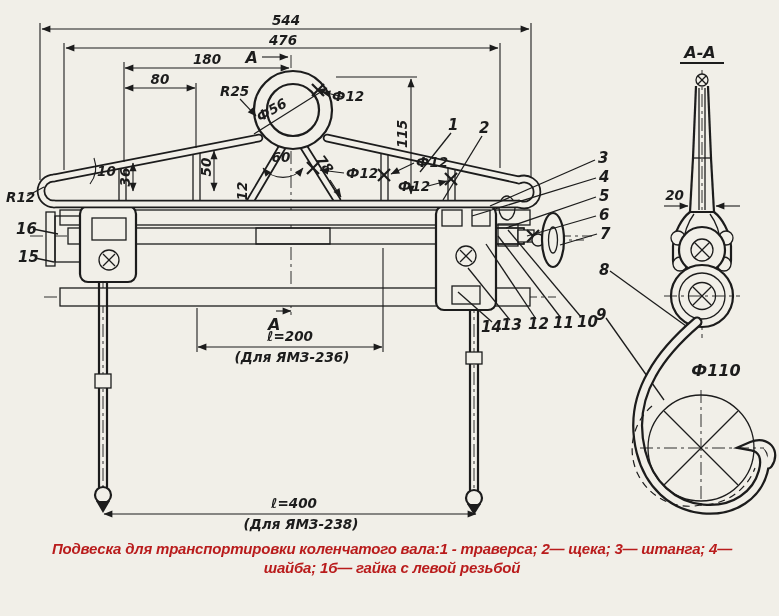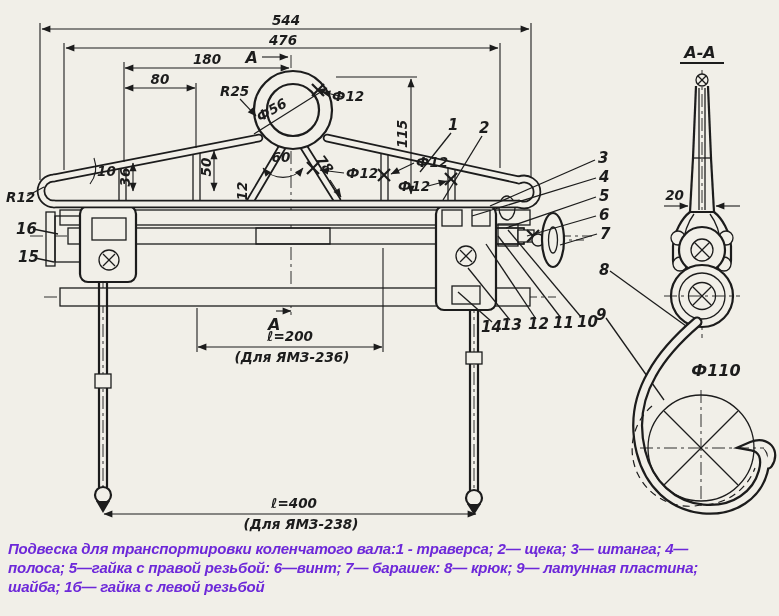--- a/index.html
+++ b/index.html
@@ -17,21 +17,21 @@
   .tI{fill:none;stroke:var(--paper);stroke-width:5;stroke-linecap:round;}
   .hO{fill:none;stroke:var(--ink);stroke-width:11;stroke-linecap:round;}
   .hI{fill:none;stroke:var(--paper);stroke-width:6.5;stroke-linecap:round;}
   .fillp{fill:var(--paper);}
   
   .txt{font:italic 600 13.5px "DejaVu Sans",sans-serif;fill:var(--ink);}
   .lbl{font:italic 700 15px "DejaVu Sans",sans-serif;fill:var(--ink);}
   .big{font:italic 700 16px "DejaVu Sans",sans-serif;fill:var(--ink);}
   .caption{position:absolute;left:8px;top:539px;width:768px;
            font:italic 700 15px "Liberation Sans",sans-serif;
-           line-height:19px;color:#6d28d9;letter-spacing:-0.2px;}
+           line-height:19px;color:#b91c1c;letter-spacing:-0.2px;text-align:center;}
 </style>
 </head>
 <body>
 
 <svg width="779" height="538" viewBox="0 0 779 538">
   <defs>
     <marker id="ar" viewBox="0 0 10 10" refX="9.5" refY="5" markerWidth="9" markerHeight="8" orient="auto-start-reverse">
       <path d="M0,1 L10,5 L0,9 z" fill="#1c1c1c"></path>
     </marker>
     <pattern id="h1" width="7" height="7" patternUnits="userSpaceOnUse" patternTransform="rotate(45)">
@@ -294,15 +294,14 @@
     <line class="s1" x1="738" y1="411" x2="664" y2="485"></line>
     <line class="ctr" x1="640" y1="448" x2="764" y2="448"></line>
     <line class="ctr" x1="701" y1="390" x2="701" y2="508"></line>
     <path class="dsh" d="M652,406 A57,57 0 0 0 701,505 A57,57 0 0 0 755,468"></path>
     <text class="big" x="716" y="376" text-anchor="middle">Ф110</text>
   </g>
 </svg>
 
 <div class="caption">
   <div>Подвеска для транспортировки коленчатого вала:1 - траверса; 2— щека; 3— штанга; 4—</div>
-  <div>полоса; 5—гайка с правой резьбой: 6—винт; 7— барашек: 8— крюк; 9— латунная пластина;</div>
   <div>шайба; 1б— гайка с левой резьбой</div>
 </div>
 
 </body></html>

